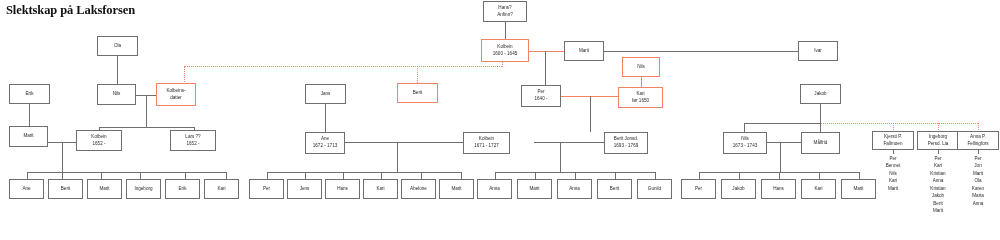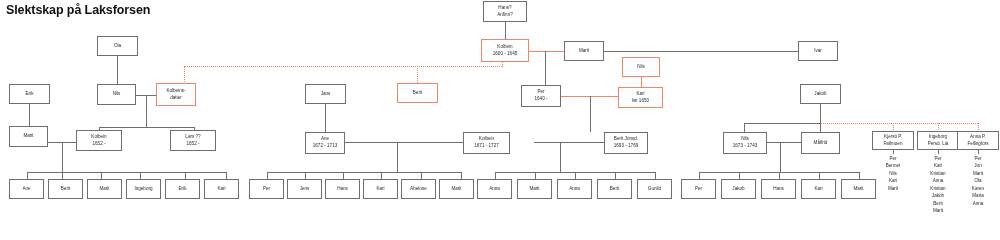--- a/index.html
+++ b/index.html
@@ -15,20 +15,21 @@
     background:#ffffff;
   }
   #title{
     position:absolute;
     left:6px; top:3px;
     font-size:12.5px;
     font-weight:bold;
     color:#111111;
     letter-spacing:-0.1px;
     white-space:nowrap;
+    font-family:Liberation Serif, serif;
   }
   
   .node{
     position:absolute;
     box-sizing:border-box;
     border:1px solid #6f6f6f;
     background:#ffffff;
     color:#2b2b2b;
     font-size:4.6px;
     line-height:1.42;

